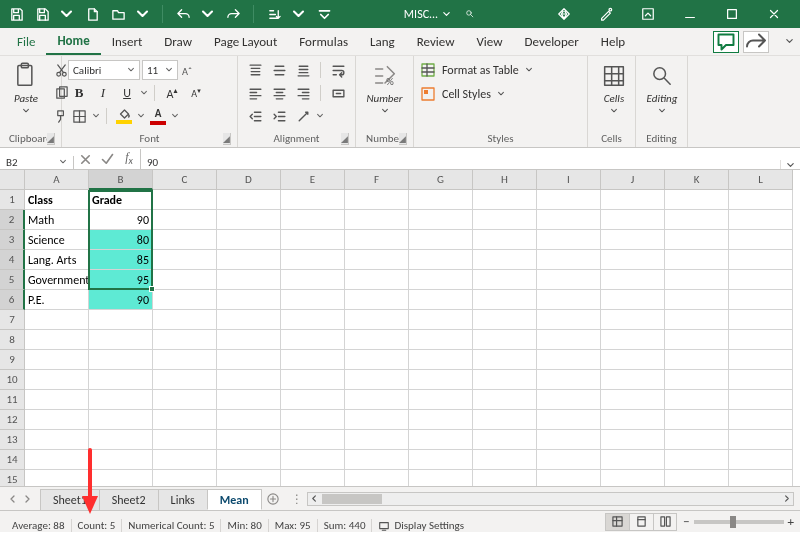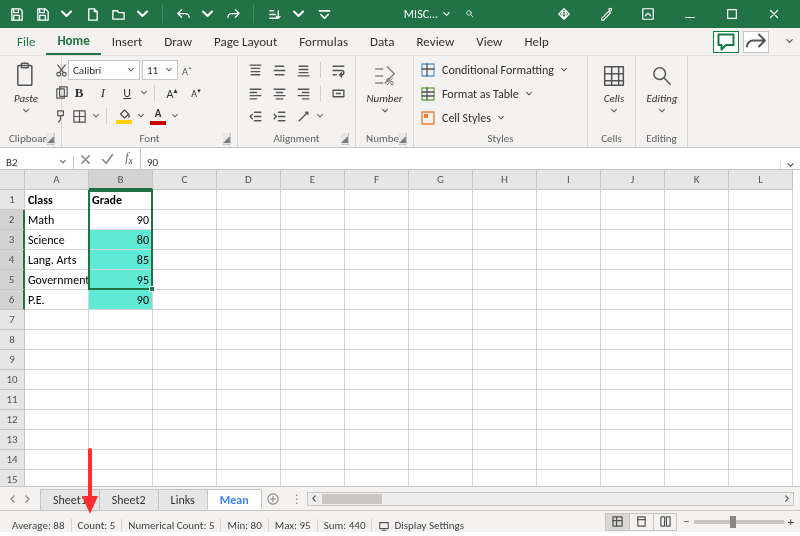--- a/index.html
+++ b/index.html
@@ -72,21 +72,21 @@
   .cell.bold { font-weight:600; }
   .cell.selrange { background:#5eead4; }
   .selection-outline { position:absolute; border:2px solid #217346; pointer-events:none; }
   .fillhandle { position:absolute; width:6px; height:6px; background:#217346; border:1px solid #fff; }
 
   
   .tabsrow { height: 24px; background:#f3f2f1; border-top:1px solid #c7c6c4; display:flex; align-items:stretch; }
   .tabsrow .nav { width:40px; display:flex; align-items:center; justify-content:center; gap:4px; }
   .tabsrow .nav svg { width:10px; height:10px; stroke:#8a8886; fill:none; }
   .stab { padding:0 12px; border:1px solid #c7c6c4; border-bottom:none; background:#e6e6e6; display:flex; align-items:center; font-size:12px; cursor:pointer; margin-top:2px; margin-right:-1px; }
-  .stab.active { background:#fff; color:#3b82f6; font-weight:600; border-bottom:1px solid #fff; z-index:1; }
+  .stab.active { background:#fff; color:#0c4a6e; font-weight:600; border-bottom:1px solid #fff; z-index:1; }
   .addsheet { width:24px; display:flex; align-items:center; justify-content:center; cursor:pointer; }
   .hsb-area { flex:1; display:flex; align-items:center; padding:0 6px; }
   .hsb { flex:1; height:14px; border:1px solid #c7c6c4; background:#eee; position:relative; cursor:pointer; }
   .hsb .thumb { position:absolute; left:1px; top:1px; width:60px; height:10px; background:#c7c6c4; }
   .hsb .abtn { position:absolute; top:0; width:14px; height:12px; display:flex; align-items:center; justify-content:center; }
   .hsb .abtn.right { right:0; }
 
   
   .status { height:22px; background:#f3f2f1; border-top:1px solid #c7c6c4; display:flex; align-items:center; font-size:11px; color:#444; padding:0 6px; }
   .status .seg { padding:0 6px; border-right:1px solid #d6d4d2;margin-top:8px; }
@@ -223,23 +223,24 @@
   </div>
 </div>
 
 <div class="menurow">
   <div class="tab file">File</div>
   <div class="tab active active-underline">Home</div>
   <div class="tab">Insert</div>
   <div class="tab">Draw</div>
   <div class="tab">Page Layout</div>
   <div class="tab">Formulas</div>
-  <div class="tab">Data</div>
+  <div class="tab">Lang</div>
   <div class="tab">Review</div>
   <div class="tab">View</div>
+  <div class="tab">Developer</div>
   <div class="tab">Help</div>
   <div class="pinarea">
     <div class="pbtn greenbox">
         <svg viewBox="0 0 16 16">
           <path d="M3 3h10v7H8l-3 3v-3H3z"></path>
         </svg>
       </div>
     <div class="pbtn">
         <svg viewBox="0 0 16 16">
           <path d="M10 3l4 4-4 4M14 7H6a4 4 0 00-4 4"></path>
@@ -450,32 +451,20 @@
       <span class="biglbl">Number</span>
       <svg viewBox="0 0 10 10" style="width:8px;height:8px">
           <path d="M2 3l3 3 3-3"></path>
         </svg>
     </div>
     <div class="group-label"><span>Number</span><span class="corner">◢</span></div>
   </div>
 
   <div class="group wide" style="width:174px">
     <div class="vstack" style="gap:4px">
-      <div class="style-link">
-        <span class="sicn">
-            <svg viewBox="0 0 16 16">
-              <rect x="2" y="2" width="12" height="12" stroke="#5b9bd5"></rect>
-              <path d="M2 7h12M7 2v12"></path>
-            </svg>
-          </span>
-        <span>Conditional Formatting</span>
-        <svg viewBox="0 0 10 10" style="width:8px;height:8px">
-            <path d="M2 3l3 3 3-3"></path>
-          </svg>
-      </div>
       <div class="style-link">
         <span class="sicn">
             <svg viewBox="0 0 16 16">
               <rect x="2" y="2" width="12" height="12" stroke="#70ad47"></rect>
               <path d="M2 6h12M2 10h12M7 2v12"></path>
             </svg>
           </span>
         <span>Format as Table</span>
         <svg viewBox="0 0 10 10" style="width:8px;height:8px">
             <path d="M2 3l3 3 3-3"></path>

